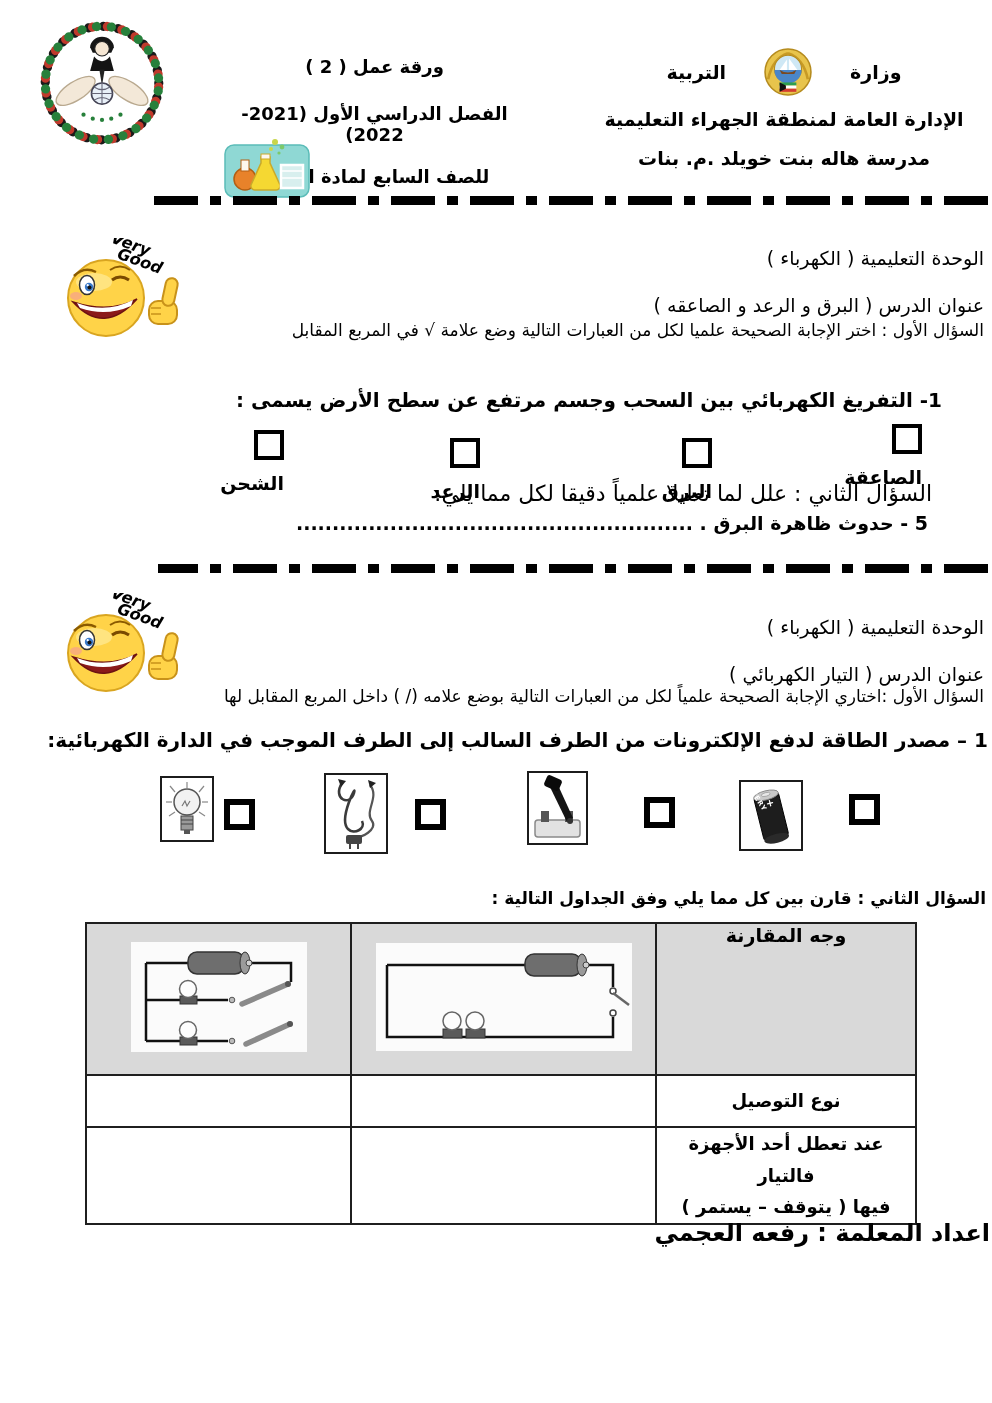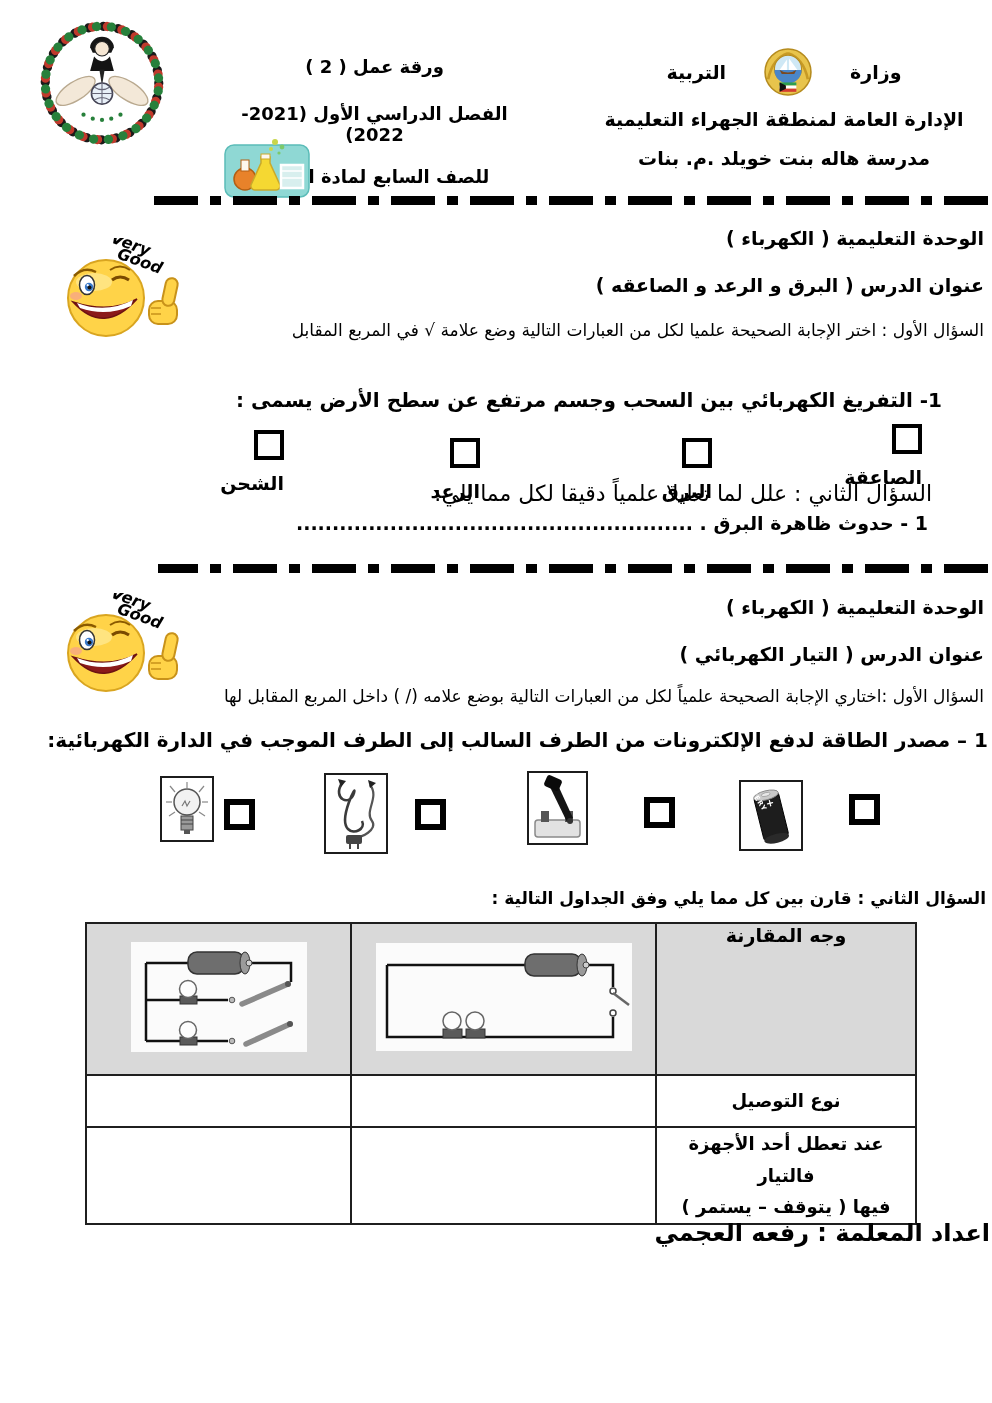--- a/index.html
+++ b/index.html
@@ -15,21 +15,21 @@
   .hdr-r .l3{margin-top:17px;}
   .hdr-c{top:56px;right:470px;width:295px;text-align:center;font-weight:bold;font-size:18px;}
   .hdr-c .l2{margin-top:26px;}
   .hdr-c .l3{margin-top:21px;}
 
   
   .divider{height:9px;background:repeating-linear-gradient(to left,#000 0 44px,transparent 44px 56px,#000 56px 67px,transparent 67px 79px);}
   .div1{top:196px;left:142px;width:846px;}
   .div2{top:564px;left:158px;width:830px;}
 
-  .h19{font-size:19px;font-weight:bold;}
+  .h19{font-size:19px;font-weight:normal;margin-top:20px;}
   .t17{font-size:17px;}
   .q-big{font-size:20px;font-weight:bold;}
 
   .opt{position:absolute;display:flex;align-items:flex-start;gap:8px;font-weight:bold;font-size:19px;flex-direction:column;}
   .cb{width:22px;height:22px;border:4px solid #000;background:#fff;box-sizing:content-box;}
   .opt span{margin-top:4px;}
   .dots{font-weight:bold;letter-spacing:1px;}
 
   .imgbox{position:absolute;background:#fff;border:2px solid #1c1c1c;display:flex;align-items:center;justify-content:center;}
   .cb2{position:absolute;width:19px;height:19px;border:6px solid #000;background:#fff;}
@@ -165,21 +165,21 @@
     <span>الرعد</span>
   </div>
   <div class="opt" style="top:430px;right:708px;">
     <div class="cb"></div>
     <span>الشحن</span>
   </div>
 
   <div class="abs nw" style="top:481px;right:60px;font-size:22px;">السؤال الثاني :  علل لما تعليلا علمياً دقيقا لكل مما يلي:</div>
 
   <div class="abs nw" style="top:512px;right:64px;font-size:19px;font-weight:bold;">
-    <span>1 - حدوث ظاهرة البرق .</span>
+    <span>5 - حدوث ظاهرة البرق .</span>
     <span class="dots">.......................................................</span>
   </div>
 
   <div class="abs divider div2"></div>
 
   <div class="abs h19 nw" style="top:596px;right:8px;">الوحدة التعليمية ( الكهرباء )</div>
   <div class="abs h19 nw" style="top:643px;right:8px;">عنوان الدرس (  التيار الكهربائي )</div>
 
   <div class="sticker" style="left:52px;top:593px;">
     <svg width="150" height="104" viewBox="0 0 150 104">

